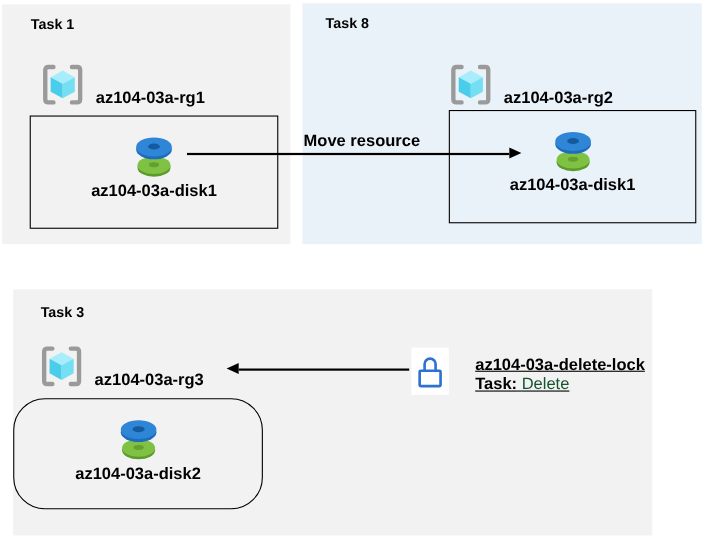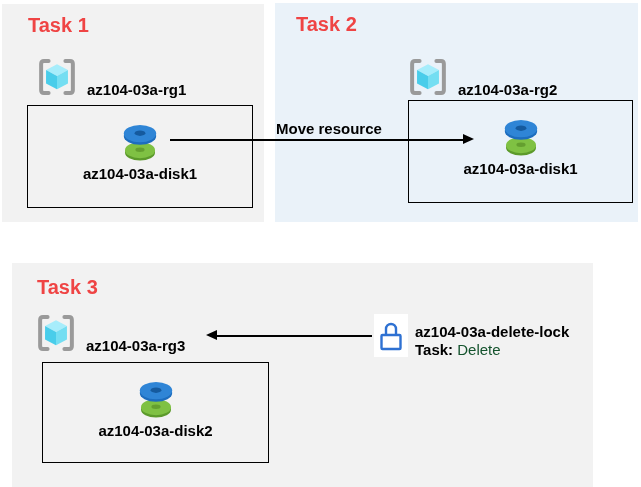--- a/index.html
+++ b/index.html
@@ -4,42 +4,42 @@
 <style>
   html,body { margin:0; padding:0; background:#fff; }
   .canvas {
     position:relative; width:641px; height:487px; background:#ffffff;
     font-family:"Liberation Sans", sans-serif; overflow:hidden;
   }
   .panel { position:absolute; }
   .panel-gray { background:#f2f2f2; }
   .panel-blue { background:#eaf2f9; }
   .task-title {
-    position:absolute; font-weight:bold; font-size:20px; color:#ef4444;
+    position:absolute; font-weight:bold; font-size:13px; color:#000000;
     white-space:nowrap;
   }
   .rg-row { position:absolute; display:flex; align-items:flex-end; gap:9px; }
   .rg-label { font-weight:bold; font-size:15px; color:#000; white-space:nowrap; }
   .resource-box {
     position:absolute; border:1.6px solid #000; box-sizing:border-box;
     display:flex; flex-direction:column; align-items:center; padding-top:16px;
     background:transparent;
   }
   .disk-label { font-weight:bold; font-size:15px; color:#000; margin-top:3px; white-space:nowrap; }
   .arrow-line { position:absolute; height:1.6px; background:#000; }
   .arrow-head-right {
     position:absolute; width:0; height:0;
     border-left:11px solid #000; border-top:5.5px solid transparent; border-bottom:5.5px solid transparent;
   }
   .arrow-head-left {
     position:absolute; width:0; height:0;
     border-right:11px solid #000; border-top:5.5px solid transparent; border-bottom:5.5px solid transparent;
   }
   .move-label { position:absolute; font-weight:bold; font-size:15px; color:#000; white-space:nowrap; }
-  .lock-group { position:absolute; display:flex; align-items:center; gap:7px; }
+  .lock-group { position:absolute; display:flex; align-items:flex-end; gap:24px;text-decoration:underline; }
   .lock-box {
     width:34px; height:43px; background:#fff;
     display:flex; align-items:center; justify-content:center; flex:0 0 auto;
   }
   .lock-text { font-size:15px; line-height:18px; padding-top:11px; color:#000; }
   .lock-name { font-weight:bold; white-space:nowrap; }
   .lock-type-label { font-weight:bold; }
   .lock-type-value { font-weight:normal; color:#14532d; }
   svg { display:block; }
 </style>
@@ -48,21 +48,21 @@
 
 <div class="canvas">
 
   <div class="panel panel-gray" style="left:2px; top:4px; width:262px; height:218px;"></div>
 
   <div class="panel panel-blue" style="left:275px; top:3px; width:363px; height:219px;"></div>
 
   <div class="panel panel-gray" style="left:12px; top:263px; width:581px; height:224px;"></div>
 
   <div class="task-title" style="left:28px; top:14px;">Task 1</div>
-  <div class="task-title" style="left:296px; top:13px;">Task 2</div>
+  <div class="task-title" style="left:296px; top:13px;">Task 8</div>
   <div class="task-title" style="left:37px; top:276px;">Task 3</div>
 
   <div class="rg-row" style="left:36px; top:56px;">
     <span>
       <svg width="42" height="42" viewBox="0 0 18 18">
         <path d="M5.4 2.1 H3.4 Q2.2 2.1 2.2 3.3 V14.7 Q2.2 15.9 3.4 15.9 H5.4" fill="none" stroke="#9a9a9a" stroke-width="1.7" stroke-linecap="round"></path>
         <path d="M12.6 2.1 H14.6 Q15.8 2.1 15.8 3.3 V14.7 Q15.8 15.9 14.6 15.9 H12.6" fill="none" stroke="#9a9a9a" stroke-width="1.7" stroke-linecap="round"></path>
         <polygon points="9,3.5 13.7,6.05 9,8.6 4.3,6.05" fill="#a7edfb"></polygon>
         <polygon points="4.3,6.05 9,8.6 9,14.3 4.3,11.75" fill="#49cdea"></polygon>
         <polygon points="13.7,6.05 9,8.6 9,14.3 13.7,11.75" fill="#74def2"></polygon>
@@ -122,21 +122,21 @@
         <path d="M5.4 2.1 H3.4 Q2.2 2.1 2.2 3.3 V14.7 Q2.2 15.9 3.4 15.9 H5.4" fill="none" stroke="#9a9a9a" stroke-width="1.7" stroke-linecap="round"></path>
         <path d="M12.6 2.1 H14.6 Q15.8 2.1 15.8 3.3 V14.7 Q15.8 15.9 14.6 15.9 H12.6" fill="none" stroke="#9a9a9a" stroke-width="1.7" stroke-linecap="round"></path>
         <polygon points="9,3.5 13.7,6.05 9,8.6 4.3,6.05" fill="#a7edfb"></polygon>
         <polygon points="4.3,6.05 9,8.6 9,14.3 4.3,11.75" fill="#49cdea"></polygon>
         <polygon points="13.7,6.05 9,8.6 9,14.3 13.7,11.75" fill="#74def2"></polygon>
       </svg>
     </span>
     <span class="rg-label">az104-03a-rg3</span>
   </div>
 
-  <div class="resource-box" style="left:42px; top:362px; width:227px; height:101px;">
+  <div class="resource-box" style="left:12px; top:362px; width:227px; height:101px;border-radius:29px;">
     <span>
       <svg width="46" height="40" viewBox="0 0 23 20">
         <ellipse cx="11.5" cy="15.2" rx="7.5" ry="4.1" fill="#5c9a2b"></ellipse>
         <ellipse cx="11.5" cy="14.1" rx="7.5" ry="4.0" fill="#7fc143"></ellipse>
         <ellipse cx="11.5" cy="13.9" rx="2.3" ry="1.1" fill="#649f2f"></ellipse>
         <ellipse cx="11.5" cy="7.0" rx="8.1" ry="4.4" fill="#1d6dbe"></ellipse>
         <ellipse cx="11.5" cy="5.8" rx="8.1" ry="4.3" fill="#2f85d6"></ellipse>
         <ellipse cx="11.5" cy="5.6" rx="2.7" ry="1.35" fill="#155a9e"></ellipse>
       </svg>
     </span>

